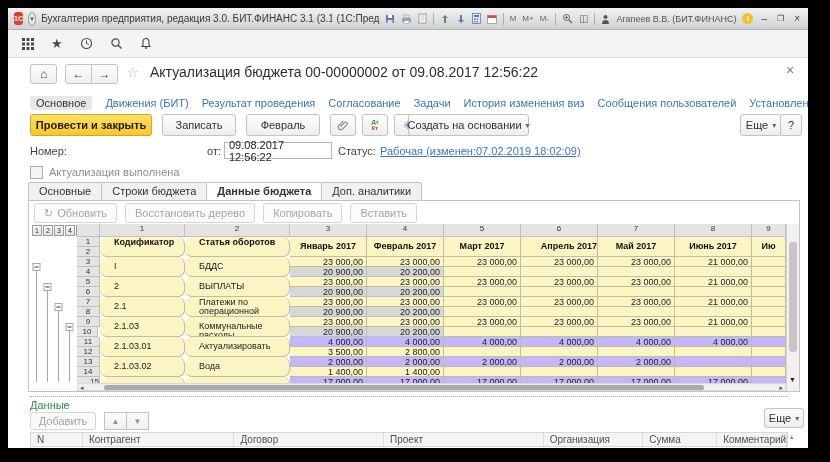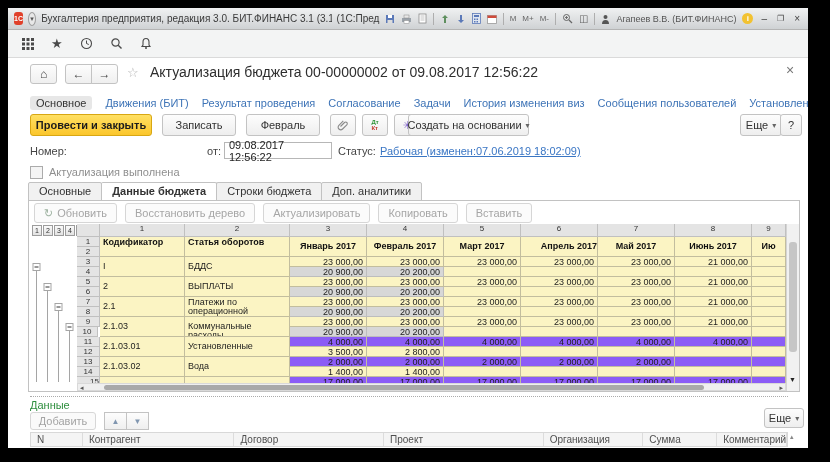--- a/index.html
+++ b/index.html
@@ -68,23 +68,23 @@
   .gtoolbar{position:absolute;left:5px;top:2px;height:20px;display:flex;gap:8px;}
   .gtb{position:relative;height:18px;border:1px solid #d6d6d6;border-radius:3px;background:#fbfbfb;
     color:#a6a6a6;font-size:11px;display:flex;align-items:center;padding:0 9px;white-space:nowrap;}
   
   .bgrid{position:absolute;left:1px;top:23px;width:769px;height:167px;overflow:hidden;font-size:9px;}
   .gr{display:flex;}
   .c{box-sizing:border-box;border-right:1px solid #c2bd9e;border-bottom:1px solid #c2bd9e;
     overflow:hidden;white-space:nowrap;}
   .rn{box-sizing:border-box;background:#e4e4e4;border-right:1px solid #c0c0c0;border-bottom:1px solid #c0c0c0;
     font-size:8px;color:#333;text-align:center;}
-  .cy{background:#fbf4c3;} .cgr{background:#8b5cf6;text-decoration:underline;} .cga{background:#d7d7d7;border-color:#bdbdbd;}
+  .cy{background:#fbf4c3;} .cgr{background:#c4b5fd;text-decoration:underline;} .cga{background:#d7d7d7;border-color:#bdbdbd;}
   .val{text-align:right;padding:0 3px 0 0;color:#1d1d1d;line-height:10px;}
-  .txt{padding-left:3px;color:#1d1d1d;line-height:10px;}
+  .txt{padding-left:14px;color:#1d1d1d;line-height:10px;border-radius:7px;}
   .hb{font-weight:bold;color:#111;}
   .lvlbtns{position:absolute;left:2px;top:1px;display:flex;gap:1px;}
   .lvl{width:10px;height:11px;border:1px solid #9c9c9c;background:linear-gradient(#fafafa,#e2e2e2);
     font-size:7px;color:#333;display:flex;align-items:center;justify-content:center;box-sizing:border-box;}
   .hscroll{position:absolute;left:47px;top:159px;width:709px;height:8px;background:#efefef;border:1px solid #d9d9d9;box-sizing:border-box;}
   .hthumb{position:absolute;left:26px;top:1px;width:600px;height:5px;background:#a9a9a9;border-radius:3px;}
   .vscroll{position:absolute;left:756px;top:0;width:13px;height:167px;background:#f1f1f1;border-left:1px solid #d4d4d4;box-sizing:border-box;}
   .vthumb{position:absolute;left:2px;top:18px;width:8px;height:110px;background:#c6c6c6;border-radius:3px;}
   .varrow{position:absolute;left:2px;top:152px;font-size:7px;color:#222;}
   .harrow{font-size:7px;color:#555;position:absolute;top:0;}
@@ -272,40 +272,39 @@
         <span class="caret">▾</span>
       </div>
     <div class="btn" style="left:772px;width:22px;padding:0;">?</div>
   </div>
 
   <div class="fieldsrow">
     <span class="lbl" style="left:22px;">Номер:</span>
     <span class="lbl" style="left:199px;">от:</span>
     <div class="inp" style="left:216px;width:108px;">09.08.2017 12:56:22</div>
     <span class="lbl" style="left:330px;">Статус:</span>
-    <span class="lbl statuslink" style="left:372px;">Рабочая (изменен:07.06.2019 18:02:09)</span>
+    <span class="lbl statuslink" style="left:372px;">Рабочая (изменен:07.02.2019 18:02:09)</span>
   </div>
 
   <div class="checkrow">
     <span class="cbox"></span>
     <span class="clab">Актуализация выполнена</span>
   </div>
 
   <div class="tabs">
       <span class="tab">Основные</span>
+      <span class="tab">Строки бюджета</span>
       <span class="tab active">Данные бюджета</span>
-      <span class="tab">Строки бюджета</span>
       <span class="tab">Доп. аналитики</span>
     </div>
 
   <div class="panel">
     <div class="gtoolbar">
         <span class="gtb"><span style="margin-right: 4px; color: rgb(159, 179, 162);">↻</span>Обновить</span>
         <span class="gtb">Восстановить дерево</span>
-        <span class="gtb">Актуализировать</span>
         <span class="gtb">Копировать</span>
         <span class="gtb">Вставить</span>
       </div>
     <div class="bgrid">
       <svg width="47" height="159" style="position:absolute;left:0;top:0;">
         <g stroke="#a5a5a5" stroke-width="1" fill="#fff">
           <line x1="6.5" y1="46" x2="6.5" y2="158"></line>
           <line x1="17.5" y1="66" x2="17.5" y2="158"></line>
           <line x1="28.5" y1="86" x2="28.5" y2="158"></line>
           <line x1="39.5" y1="106" x2="39.5" y2="158"></line>
@@ -499,21 +498,21 @@
               <div class="c cy val" style="width: 34px; height: 10px;"></div>
               <div class="c cy val" style="width: 34px; height: 10px;"></div>
             </div>
           </div>
           <div class="gr">
             <div>
               <div class="rn" style="width: 23px; height: 10px;">11</div>
               <div class="rn" style="width: 23px; height: 10px;">12</div>
             </div>
             <div class="c cy txt" style="width: 85px; height: 20px; line-height: 18px;">2.1.03.01</div>
-            <div class="c cy txt" style="width: 105px; height: 20px; white-space: normal; line-height: 9px; padding-top: 5px;">Установленные</div>
+            <div class="c cy txt" style="width: 105px; height: 20px; white-space: normal; line-height: 9px; padding-top: 5px;">Актуализировать</div>
             <div>
               <div class="c cgr val" style="width: 77px; height: 10px;">4 000,00</div>
               <div class="c cy val" style="width: 77px; height: 10px;">3 500,00</div>
             </div>
             <div>
               <div class="c cgr val" style="width: 77px; height: 10px;">4 000,00</div>
               <div class="c cy val" style="width: 77px; height: 10px;">2 800,00</div>
             </div>
             <div>
               <div class="c cgr val" style="width: 77px; height: 10px;">4 000,00</div>

